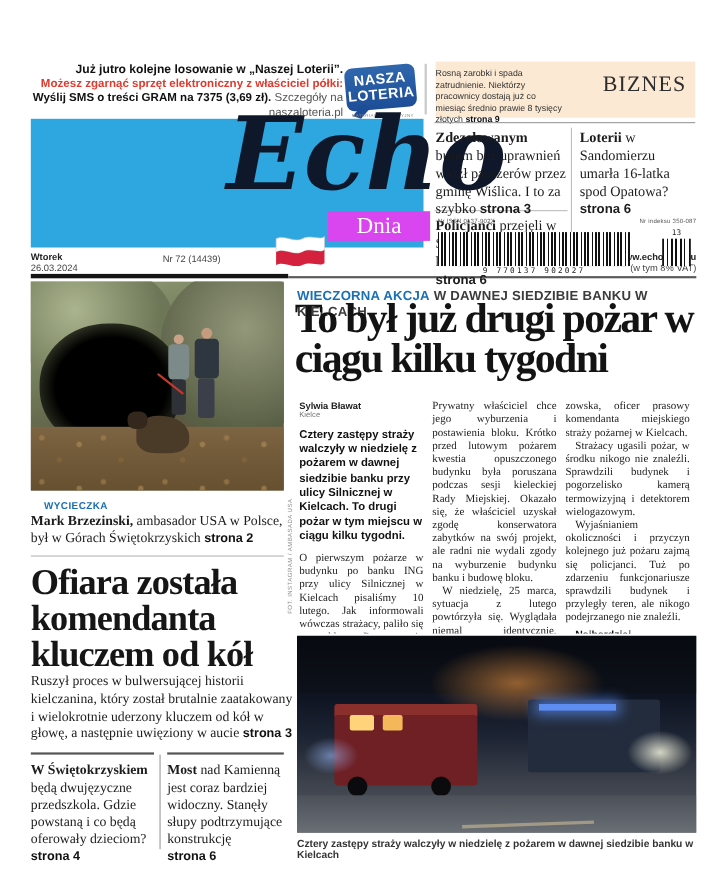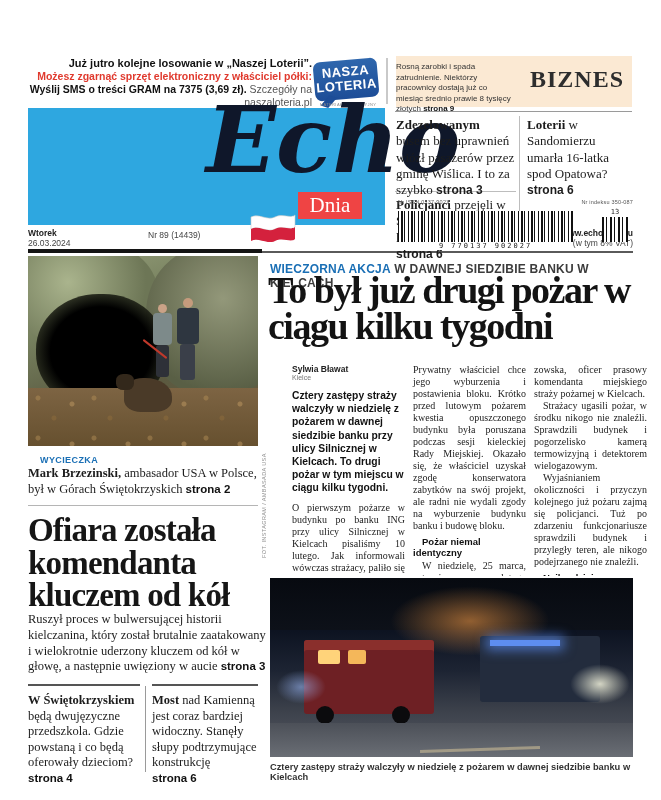--- a/index.html
+++ b/index.html
@@ -23,28 +23,28 @@
   .badge:after{content:"";position:absolute;left:8px;bottom:-6px;width:10px;height:10px;
          background:#1d4d97;transform:skew(-35deg) rotate(18deg);}
   .badge-note{left:316px;top:102px;width:64px;font-size:4px;color:#8a8a8a;text-align:center;letter-spacing:.4px;}
   .vrule-promo{left:386px;top:58px;width:2px;height:46px;background:#c9c9c9;}
 
   .biznes{left:396px;top:56px;width:236px;height:51px;background:#fbe9d3;}
   .biznes-text{position:absolute;left:0;top:6px;width:118px;font-size:8px;line-height:1.32;color:#333;
                font-family:Liberation Sans, sans-serif;}
   .biznes-text b{font-weight:bold;color:#111;}
   .biznes-logo{position:absolute;right:8px;top:10px;font-family:"Liberation Serif",serif;
-               font-size:24px;color:#2d2d2d;letter-spacing:1px;font-weight:700;}
+               font-size:20px;color:#2d2d2d;letter-spacing:1px;font-weight:400;}
 
   
   .masthead{left:28px;top:108px;width:357px;height:117px;background:#2ea7e0;overflow:visible;}
   .edition{position:absolute;left:19px;top:9px;font-size:21px;font-weight:bold;color:#0d0d0d;letter-spacing:.5px;}
   .echo{position:absolute;left:178px;top:-14px;font-family:"DejaVu Serif",serif;font-style:italic;
         font-weight:bold;font-size:92px;color:#0f172a;line-height:1;}
-  .dnia{position:absolute;left:270px;top:84px;width:64px;height:27px;background:#ef4444;color:#fff;
+  .dnia{position:absolute;left:270px;top:84px;width:93px;height:27px;background:#d946ef;color:#fff;
         font-family:"Liberation Serif",serif;font-size:21px;text-align:center;line-height:26px;}
   .flag{left:250px;top:212px;z-index:3;}
 
   
   .d-day{left:28px;top:228px;font-size:8.5px;font-weight:bold;color:#222;line-height:1.2;}
   .d-date{left:28px;top:238px;font-size:8.5px;color:#444;}
   .d-issue{left:148px;top:230px;font-size:8.5px;color:#444;}
   .d-web{left:433px;top:228px;width:200px;text-align:right;font-size:8.5px;font-weight:bold;color:#222;}
   .d-price{left:433px;top:238px;width:200px;text-align:right;font-size:8.5px;color:#444;}
   .black-rule-a{left:28px;top:249px;width:234px;height:4px;background:#141414;}
@@ -120,21 +120,21 @@
   .lbox b{font-weight:bold;}
   .b1{left:28px;top:684px;}
   .b2{left:152px;top:684px;width:106px;}
   .lbox-divider{left:145px;top:686px;width:1px;height:86px;background:#9a9a9a;}
 
   
   .kicker{left:270px;top:262px;width:363px;font-size:12px;font-weight:bold;color:#3c3c3c;letter-spacing:.2px;}
   .kicker b{color:#1a6fb5;}
   .headline{left:268px;top:272px;width:370px;margin:0;font-family:"Liberation Serif",serif;font-weight:bold;
             font-size:38px;line-height:.95;letter-spacing:-1.5px;color:#131313;}
-  .cols{left:292px;top:364px;width:356px;height:212px;display:flex;gap:8px;overflow:hidden;}
+  .cols{left:272px;top:364px;width:356px;height:212px;display:flex;gap:8px;overflow:hidden;}
   .col{width:113px;}
   .byline-author{font-size:8.5px;font-weight:bold;color:#222;}
   .byline-loc{font-size:7px;color:#777;margin-bottom:8px;}
   .lead{font-size:10.3px;font-weight:bold;line-height:1.28;color:#111;margin-bottom:8px;}
   .body{font-family:"Liberation Serif",serif;font-size:10px;line-height:1.2;color:#222;text-align:justify;}
   .ind{text-indent:9px;}
   .subhead{margin:4px 0 2px 0;font-size:9.5px;font-weight:bold;color:#111;text-indent:9px;
            font-family:"Liberation Sans",sans-serif;}
 
   .photo2{left:270px;top:578px;width:363px;height:179px;overflow:hidden;
@@ -188,21 +188,21 @@
 </div>
 <div class="abs flag">
   <svg width="46" height="30" viewBox="0 0 46 30">
     <path d="M1,5 C9,1 17,9 25,5 C33,1 41,7 45,3 L45,15 C41,19 33,13 25,17 C17,21 9,13 1,17 Z" fill="#ffffff" stroke="#c9c9c9" stroke-width="0.6"></path>
     <path d="M1,17 C9,13 17,21 25,17 C33,13 41,19 45,15 L45,27 C41,31 33,25 25,29 C17,33 9,25 1,29 Z" fill="#d4213d"></path>
   </svg>
 </div>
 
 <div class="abs d-day">Wtorek</div>
 <div class="abs d-date">26.03.2024</div>
-<div class="abs d-issue">Nr 89 (14439)</div>
+<div class="abs d-issue">Nr 72 (14439)</div>
 <div class="abs d-web">www.echodnia.eu</div>
 <div class="abs d-price">Cena 4,50 zł (w tym 8% VAT)</div>
 <div class="abs black-rule-a"></div>
 <div class="abs black-rule-b"></div>
 
 <div class="abs t-rule-top"></div>
 <div class="abs t-vrule"></div>
 <div class="abs t-rule-mid"></div>
 
 <div class="abs teaser t1">
@@ -261,21 +261,20 @@
 <div class="abs cols">
   <div class="col">
     <div class="byline-author">Sylwia Bławat</div>
     <div class="byline-loc">Kielce</div>
     <p class="lead">Cztery zastępy straży walczyły w niedzielę z pożarem w dawnej siedzibie banku przy ulicy Silnicznej w Kielcach. To drugi pożar w tym miejscu w ciągu kilku tygodni.</p>
     <p class="body">O pierwszym pożarze w budynku po banku ING przy ulicy Silnicznej w Kielcach pisaliśmy 10 lutego. Jak informowali wówczas strażacy, paliło się na poddaszu. Po ugaszeniu ognia przeszukano budynek pod kątem poszkodowanych osób, ale na szczęście nikogo nie znaleziono. Strażacy oddymili i przewietrzyli pomieszczenia. Swoje procedury wszczęli policjanci.</p>
 
   </div>
   <div class="col">
     <p class="body">Prywatny właściciel chce jego wyburzenia i postawienia bloku. Krótko przed lutowym pożarem kwestia opuszczonego budynku była poruszana podczas sesji kieleckiej Rady Miejskiej. Okazało się, że właściciel uzyskał zgodę konserwatora zabytków na swój projekt, ale radni nie wydali zgody na wyburzenie budynku banku i budowę bloku.</p>
-    <h4 class="subhead">Pożar niemal identyczny</h4>
     <p class="body ind">W niedzielę, 25 marca, sytuacja z lutego powtórzyła się. Wyglądała niemal identycznie. Wieczorem, tuż po godzinie 20, ktoś zauważył dym wydobywający się z poddasza budynku po banku przy ulicy Silnicznej. Powiadomiono straż pożarną i policję.</p>
 
   </div>
   <div class="col">
     <p class="body">zowska, oficer prasowy komendanta miejskiego straży pożarnej w Kielcach.</p>
     <p class="body ind">Strażacy ugasili pożar, w środku nikogo nie znaleźli. Sprawdzili budynek i pogorzelisko kamerą termowizyjną i detektorem wielogazowym.</p>
     <p class="body ind">Wyjaśnianiem okoliczności i przyczyn kolejnego już pożaru zajmą się policjanci. Tuż po zdarzeniu funkcjonariusze sprawdzili budynek i przyległy teren, ale nikogo podejrzanego nie znaleźli.</p>
     <h4 class="subhead">Najbardziej prawdopodobna hipoteza: zaprószenie ognia</h4>
 
   </div>

